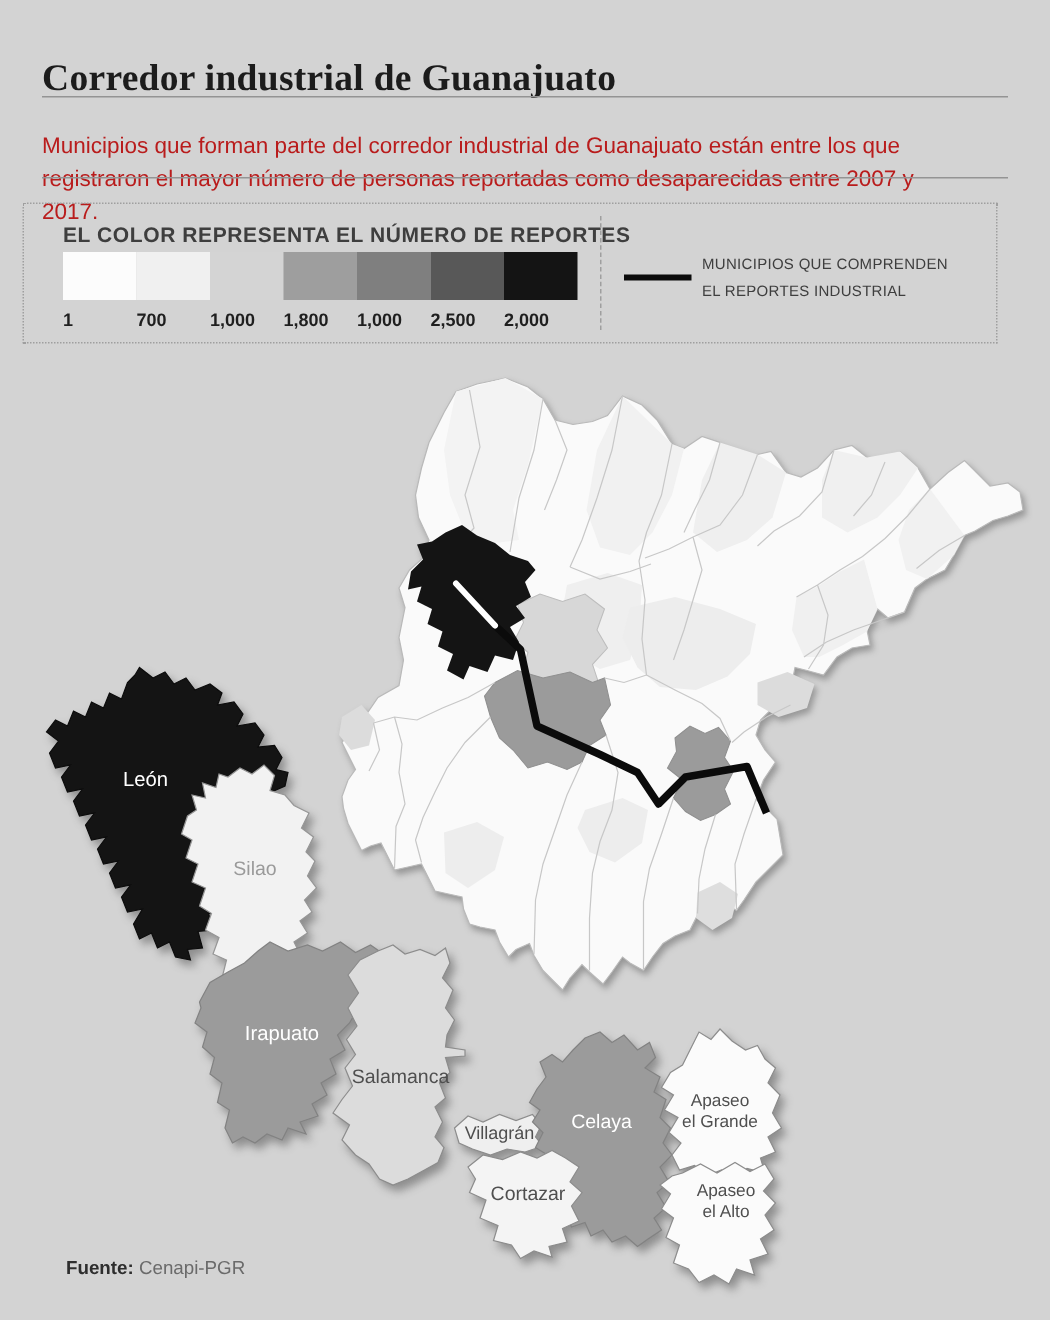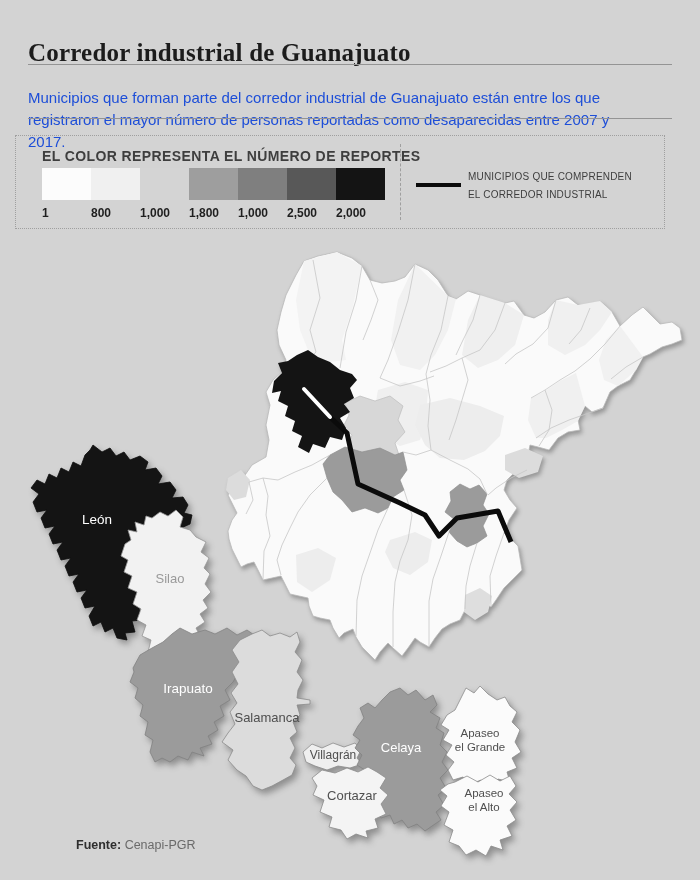--- a/index.html
+++ b/index.html
@@ -11,21 +11,21 @@
   .page-title {
     position:absolute; left:28px; top:22px; width:644px;
     font-family:"Liberation Serif", serif; font-weight:700;
     font-size:25px; color:#1c1c1c; letter-spacing:.2px;
   }
   .rule { position:absolute; left:28px; width:644px; height:0; border-top:1px solid #949494; }
   .rule-1 { top:64px; }
   .rule-2 { top:118px; }
   .subtitle {
     position:absolute; left:28px; top:72px; width:622px;
-    font-size:15px; line-height:22px; color:#1d4ed8;
+    font-size:15px; line-height:22px; color:#b91c1c;
   }
   .legend-box {
     position:absolute; left:15px; top:135px; width:650px; height:94px;
     border:1.5px dotted #9f9f9f; box-sizing:border-box;
   }
   .legend-scale-title {
     position:absolute; left:26px; top:12px;
     font-size:14px; font-weight:600; letter-spacing:.4px; color:#3e3e3e;
   }
   .ramp { position:absolute; left:26px; top:32px; display:flex; }
@@ -34,21 +34,21 @@
   .tick { width:49px; font-size:12px; font-weight:700; color:#1f1f1f; text-align:left; }
   .legend-divider {
     position:absolute; left:384px; top:8px; bottom:8px; width:0;
     border-left:1.5px dashed #9f9f9f;
   }
   .corridor-swatch { position:absolute; left:400px; top:47px; width:45px; height:4px; }
   .corridor-legend-text {
     position:absolute; left:452px; top:32px; width:200px;
     font-size:10px; line-height:18px; letter-spacing:.2px; color:#3e3e3e;
   }
-  .footer { position:absolute; left:44px; top:838px; font-size:12.5px; color:#6a6a6a;padding-left:32px; }
+  .footer { position:absolute; left:12px; top:838px; font-size:12.5px; color:#6a6a6a;padding-left:32px; }
   .footer b { color:#2e2e2e; }
   svg.map { position:absolute; left:0; top:0; }
   .state-g { filter: drop-shadow(2px 3px 2px rgba(40,40,40,.35)); }
   .enlarged-g { filter: drop-shadow(3px 4px 3px rgba(40,40,40,.40)); }
   .muni-label { font-family:"Liberation Sans", sans-serif; }
 </style>
 </head>
 <body>
 
 <div class="canvas" style="background: rgb(211, 211, 211);">
@@ -64,32 +64,32 @@
       <div class="swatch" style="background: rgb(252, 252, 252);"></div>
       <div class="swatch" style="background: rgb(240, 240, 240);"></div>
       <div class="swatch" style="background: rgb(212, 212, 212);"></div>
       <div class="swatch" style="background: rgb(158, 158, 158);"></div>
       <div class="swatch" style="background: rgb(127, 127, 127);"></div>
       <div class="swatch" style="background: rgb(88, 88, 88);"></div>
       <div class="swatch" style="background: rgb(20, 20, 20);"></div>
     </div>
     <div class="ticks">
       <span class="tick">1</span>
-      <span class="tick">800</span>
+      <span class="tick">700</span>
       <span class="tick">1,000</span>
       <span class="tick">1,800</span>
       <span class="tick">1,000</span>
       <span class="tick">2,500</span>
       <span class="tick">2,000</span>
     </div>
     <div class="legend-divider"></div>
     <div class="corridor-swatch" style="background: rgb(11, 11, 11);"></div>
     <div class="corridor-legend-text">
       <span>MUNICIPIOS QUE COMPRENDEN</span><br>
-      <span>EL CORREDOR INDUSTRIAL</span>
+      <span>EL REPORTES INDUSTRIAL</span>
     </div>
   </div>
 
   <svg class="map" width="700" height="880" viewBox="0 0 700 880">
 
     <g class="state-g">
       <path d="M304,261 L318,256 L337,252 L352,258 L362,266 L370,280 L382,283 L395,281 L405,277 L415,264 L428,270 L438,280 L448,296 L456,299 L468,291 L480,295 L492,308 L505,303 L514,301 L524,315 L534,318 L545,312 L556,300 L568,297 L578,305 L590,308 L600,301 L612,312 L620,326 L632,315 L643,307 L652,316 L660,324 L672,322 L680,328 L682,340 L672,344 L662,347 L650,354 L643,357 L636,370 L630,380 L618,386 L610,392 L603,408 L592,412 L585,406 L578,420 L580,430 L568,432 L558,438 L549,450 L538,447 L530,445 L527,460 L527,470 L515,472 L507,480 L504,490 L510,500 L517,508 L509,520 L504,533 L512,540 L518,546 L520,558 L522,570 L512,580 L504,588 L496,600 L491,607 L480,600 L473,598 L465,610 L460,620 L450,624 L442,629 L435,638 L429,647 L420,642 L415,638 L408,648 L402,656 L393,648 L388,643 L380,652 L375,660 L367,652 L362,647 L356,637 L353,629 L344,633 L339,638 L333,628 L330,620 L320,618 L313,616 L309,606 L308,598 L299,596 L290,594 L285,584 L281,576 L272,578 L263,580 L258,570 L254,562 L247,564 L241,567 L236,557 L232,549 L229,539 L228,531 L232,520 L237,513 L232,503 L228,495 L234,487 L241,481 L252,465 L266,457 L269,440 L266,425 L270,405 L266,392 L273,380 L282,372 L286,360 L279,345 L277,330 L281,312 L286,295 L296,275 Z" fill="#fafafa" stroke="#b9b9b9" stroke-width="0.8"></path>
 
       <g>
         <polygon points="304,261 337,252 362,266 352,310 342,340 346,360 330,362 310,355 300,330 296,300" fill="#f3f3f3"></polygon>

